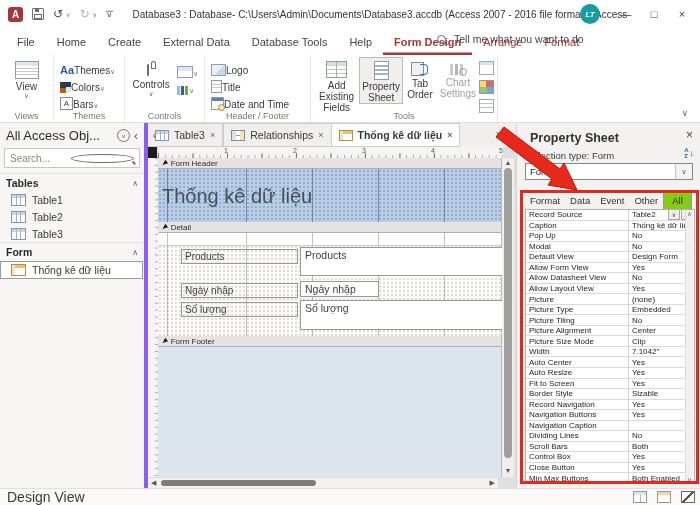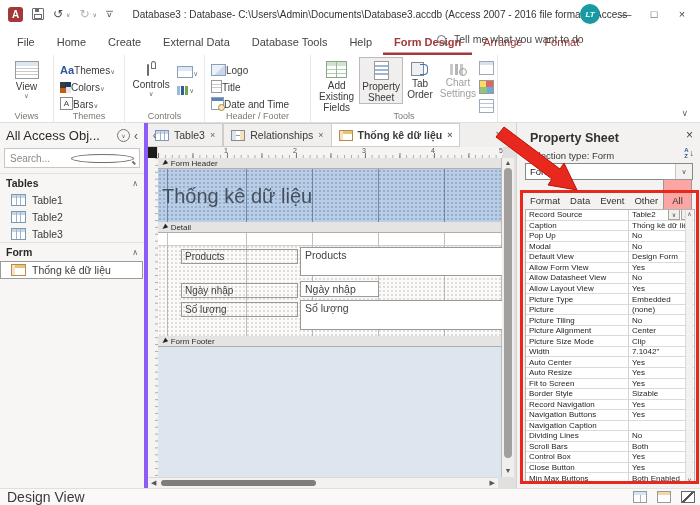--- a/index.html
+++ b/index.html
@@ -165,21 +165,21 @@
   #prop-close{position:absolute;right:7px;top:5px;font-size:12px;color:#444}
   #prop-sel{position:absolute;left:10px;top:27px;font-size:9.5px;color:#3b3a39}
   #prop-az{position:absolute;right:6px;top:24px;display:flex;align-items:center}
   #prop-az .lz{display:flex;flex-direction:column;font-size:6px;line-height:6px;color:#2b579a;font-weight:bold}
   #prop-az .ar{font-size:9px;color:#444;margin-left:1px}
   #prop-combo{position:absolute;left:8px;top:40px;width:168px;height:17px;background:#fff;border:1px solid #8a8886;display:flex;align-items:center;box-sizing:border-box}
   #prop-combo .val{flex:1;font-size:9.5px;padding-left:4px;color:#1f1e1d}
   #prop-combo .btn{width:16px;height:100%;border-left:1px solid #c8c6c4;background:#f3f2f1;display:flex;align-items:center;justify-content:center;font-size:7px;color:#555}
   #ptabs{position:absolute;left:8px;top:69px;width:170px;height:17px;display:flex;align-items:flex-end;font-size:9.5px;color:#323130}
   .ptab{padding:2px 5px 3px;white-space:nowrap}
-  .ptab.active{background:#fca5a5;border:1px solid #9a9896;border-bottom:none;padding:15px 8px 4px;margin-bottom:-1px}
+  .ptab.active{background:#84cc16;border:1px solid #9a9896;border-bottom:none;padding:3px 8px 4px;margin-bottom:-1px}
   #pgrid{position:absolute;left:8px;top:86px;width:170px;height:275px;background:#fff;border:1px solid #b5b3b1;
          box-sizing:border-box;display:flex;flex-direction:column}
   .prow{flex:1 1 0;display:flex;align-items:flex-start;border-bottom:1px solid #dcdad8;overflow:hidden}
   .prow:last-child{border-bottom:none}
   .pn{width:99px;padding-left:3px;border-right:1px solid #d4d2d0;font-size:8px;color:#1f1e1d;white-space:nowrap;overflow:hidden;align-self:stretch;display:flex;align-items:center}
   .pv{flex:1;display:flex;align-items:center;font-size:8px;color:#1f1e1d;white-space:nowrap;overflow:hidden;padding-left:3px;height:100%}
   .pv .pvt{flex:1;overflow:hidden;white-space:nowrap}
   .cbo{display:none;flex:none;width:10px;height:9px;border:1px solid #a8a6a4;background:#f0efee;font-size:6px;
        align-items:center;justify-content:center;color:#444;margin-right:1px}
   .prow.combo .cbo{display:flex}
@@ -543,31 +543,31 @@
 
       <div class="prow">
         <span class="pn">Allow Layout View</span>
         <span class="pv">
           <span class="pvt">Yes</span>
 
         </span>
       </div>
 
       <div class="prow">
+        <span class="pn">Picture</span>
+        <span class="pv">
+          <span class="pvt">(none)</span>
+
+        </span>
+      </div>
+
+      <div class="prow">
         <span class="pn">Picture Type</span>
         <span class="pv">
           <span class="pvt">Embedded</span>
-
-        </span>
-      </div>
-
-      <div class="prow">
-        <span class="pn">Picture</span>
-        <span class="pv">
-          <span class="pvt">(none)</span>
 
         </span>
       </div>
 
       <div class="prow">
         <span class="pn">Picture Tiling</span>
         <span class="pv">
           <span class="pvt">No</span>
 
         </span>

